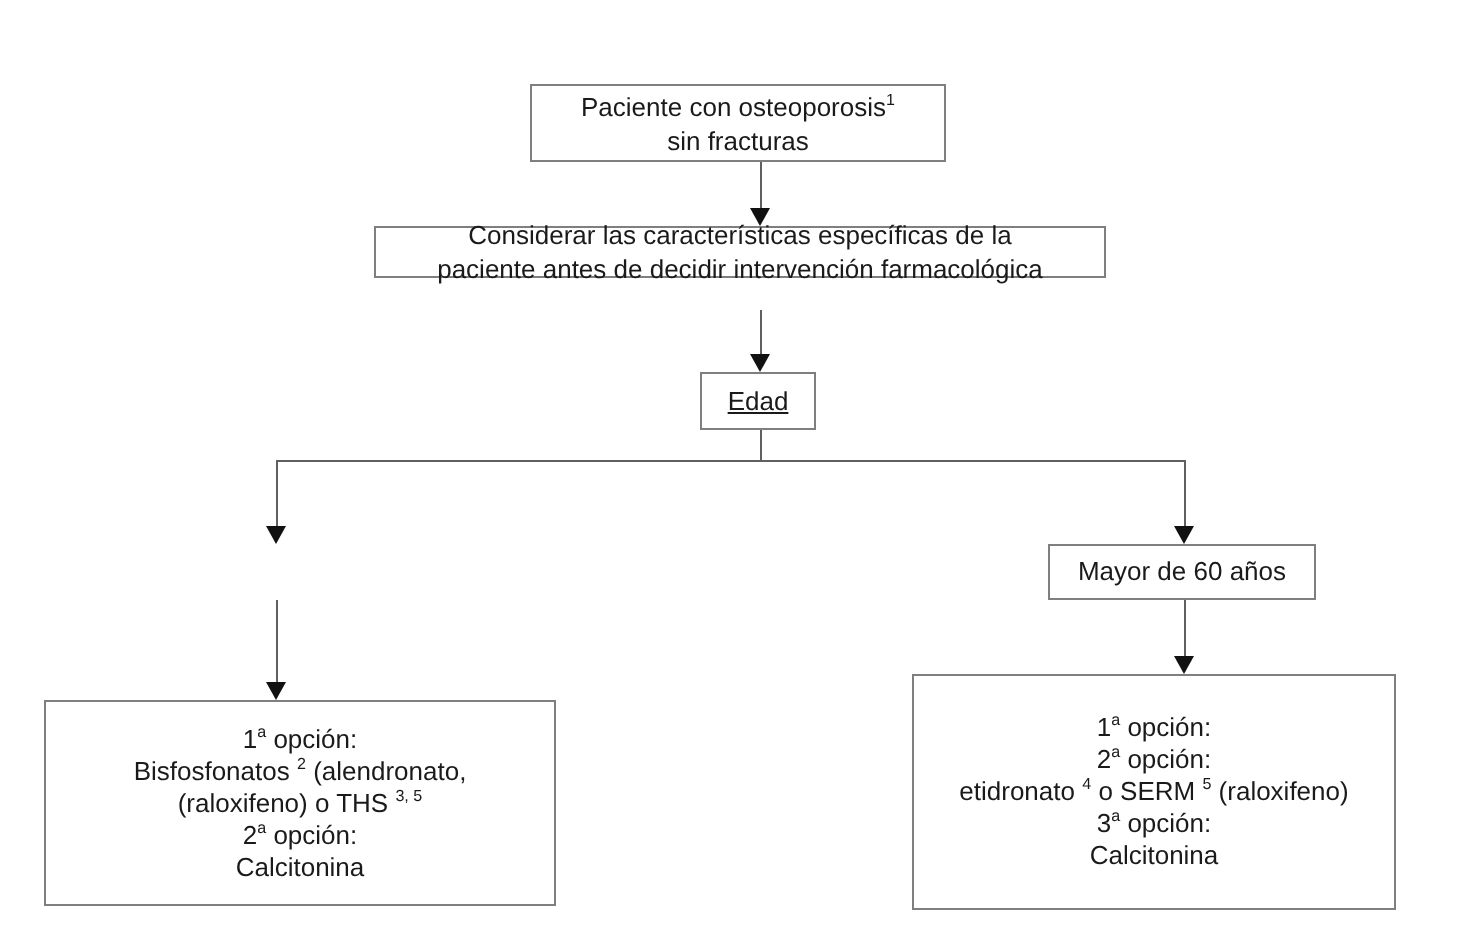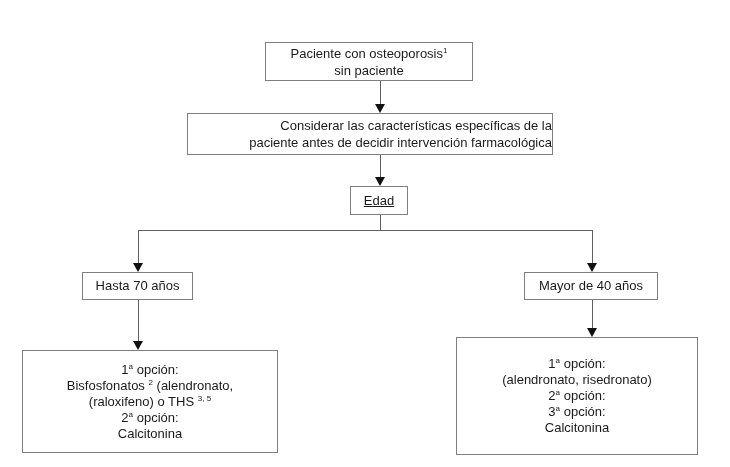--- a/index.html
+++ b/index.html
@@ -48,66 +48,63 @@
   .arrowhead {
     position: absolute;
     width: 0;
     height: 0;
     border-left: 5px solid transparent;
     border-right: 5px solid transparent;
     border-top: 9px solid var(--arrowhead, #111111);
   }
   
   #node-patient  { left: 265px; top: 42px;  width: 208px; height: 39px;  line-height: 17px; }
-  #node-consider { left: 187px; top: 113px; width: 366px; height: 42px;  line-height: 17px; align-items: flex-end; }
+  #node-consider { left: 187px; top: 113px; width: 366px; height: 26px;  line-height: 17px; }
   #node-age      { left: 350px; top: 186px; width: 58px;  height: 29px; text-decoration: underline; }
   #node-upto70   { left: 82px;  top: 272px; width: 111px; height: 28px; }
   #node-over70   { left: 524px; top: 272px; width: 134px; height: 28px; }
   #node-upto70-options { left: 22px;  top: 350px; width: 256px; height: 103px; }
   #node-over70-options { left: 456px; top: 337px; width: 242px; height: 118px; }
 </style>
 </head>
 <body>
 
 <div class="canvas">
 
   <div class="node" id="node-patient">
     <div class="line">Paciente con osteoporosis<sup>1</sup></div>
-    <div class="line">sin paciente</div>
+    <div class="line">sin fracturas</div>
   </div>
 
   <div class="node" id="node-consider">
     <div class="line">Considerar las características específicas de la</div>
     <div class="line">paciente antes de decidir intervención farmacológica</div>
   </div>
 
   <div class="node" id="node-age">
     <div class="line">Edad</div>
   </div>
 
-  <div class="node" id="node-upto70">
-    <div class="line">Hasta 70 años</div>
-  </div>
 
   <div class="node" id="node-over70">
-    <div class="line">Mayor de 40 años</div>
+    <div class="line">Mayor de 60 años</div>
   </div>
 
   <div class="node" id="node-upto70-options">
     <div class="line">1<sup>a</sup> opción:</div>
     <div class="line">Bisfosfonatos <sup>2</sup> (alendronato,</div>
     <div class="line">(raloxifeno) o THS <sup>3, 5</sup></div>
     <div class="line">2<sup>a</sup> opción:</div>
     <div class="line">Calcitonina</div>
   </div>
 
   <div class="node" id="node-over70-options">
     <div class="line">1<sup>a</sup> opción:</div>
-    <div class="line">(alendronato, risedronato)</div>
     <div class="line">2<sup>a</sup> opción:</div>
+    <div class="line">etidronato <sup>4</sup> o SERM <sup>5</sup> (raloxifeno)</div>
     <div class="line">3<sup>a</sup> opción:</div>
     <div class="line">Calcitonina</div>
   </div>
 
   <div class="vline" style="left:380px; top:81px;  height:23px;"></div>
   <div class="arrowhead" style="left:375px; top:104px;"></div>
 
   <div class="vline" style="left:380px; top:155px; height:22px;"></div>
   <div class="arrowhead" style="left:375px; top:177px;"></div>
 

